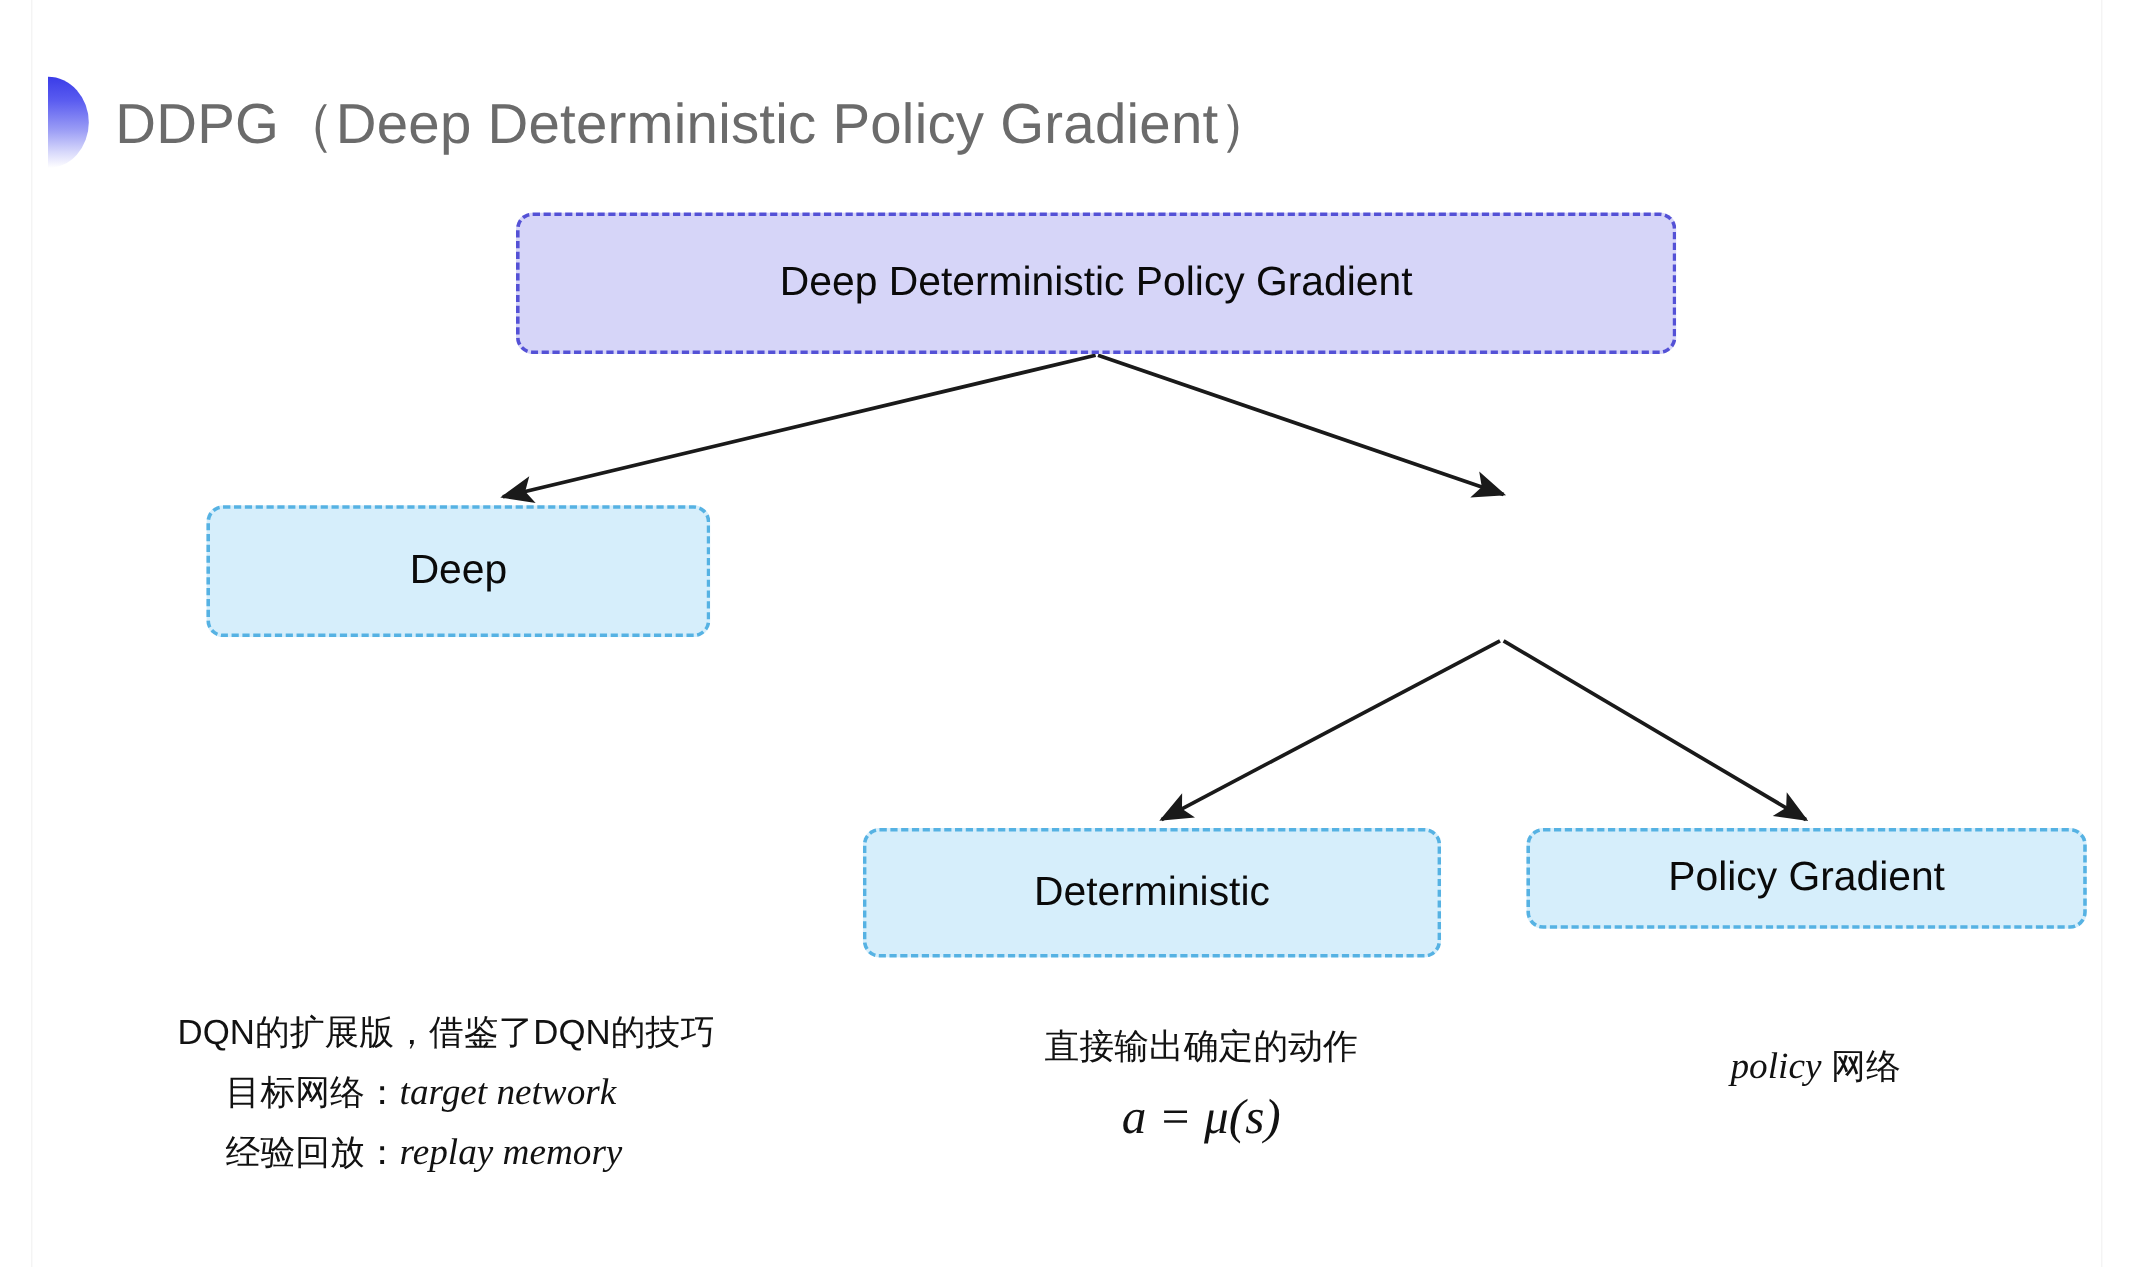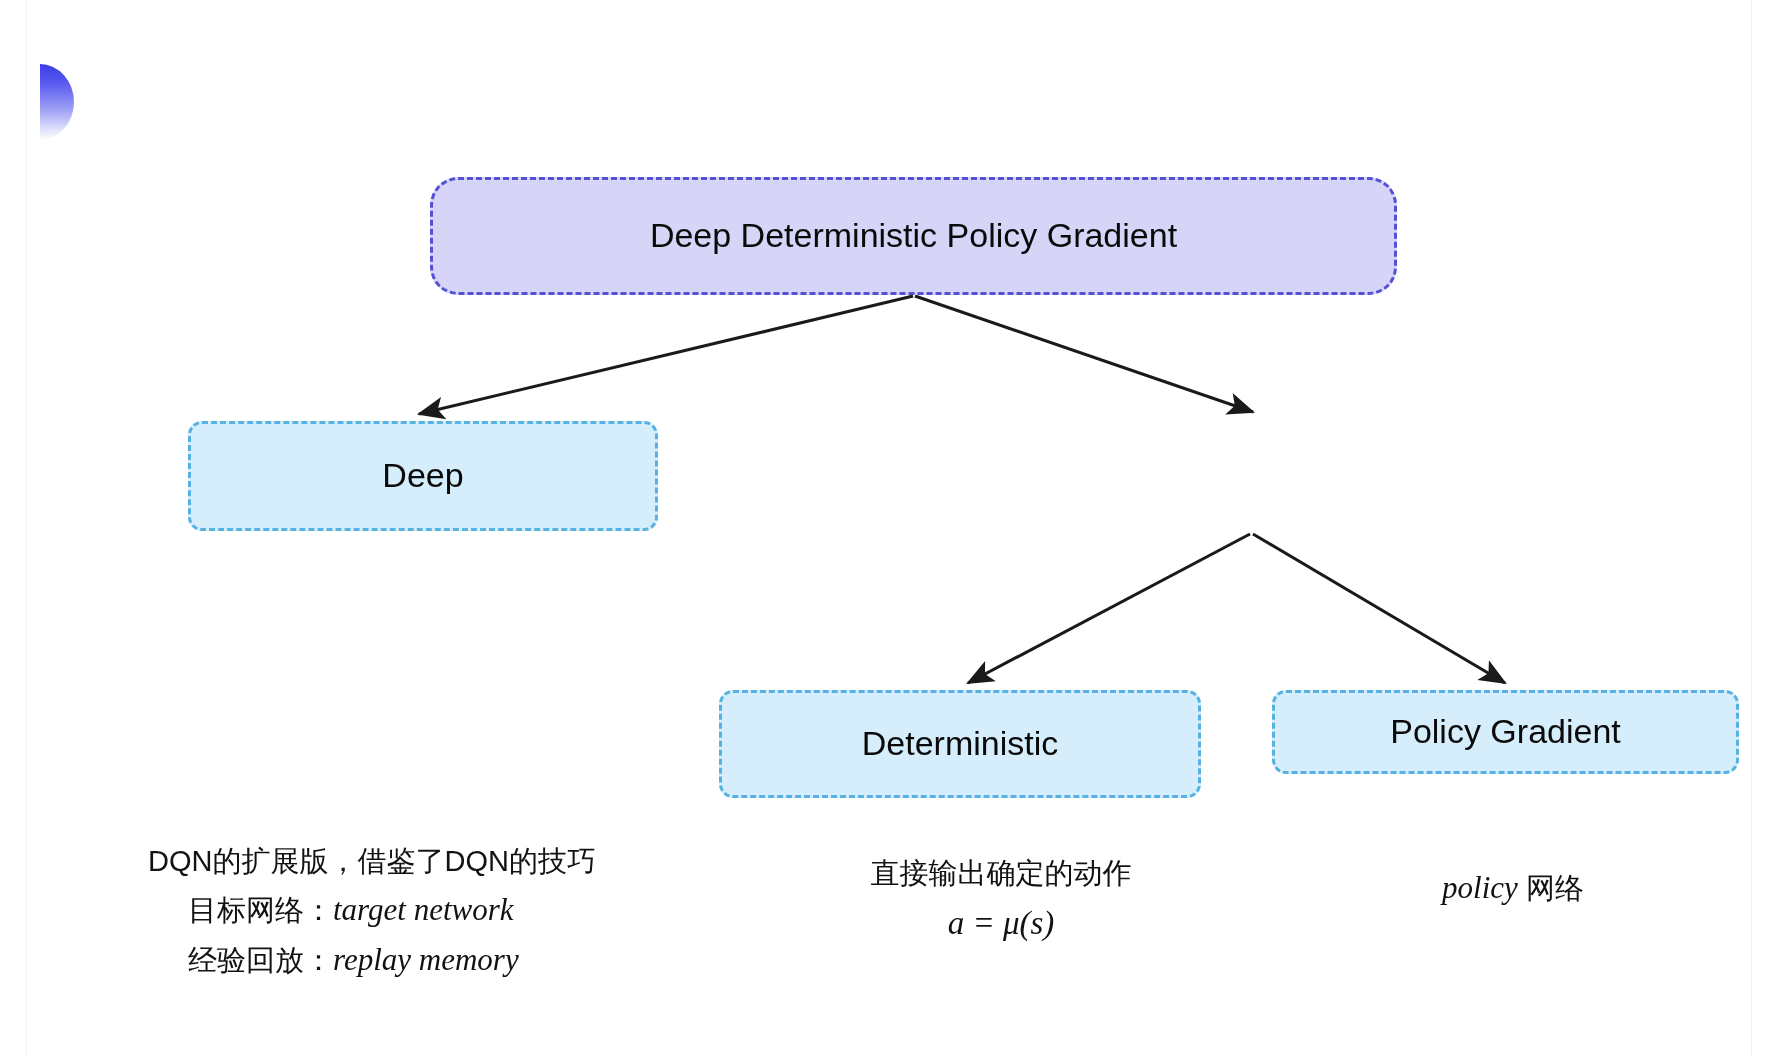--- a/index.html
+++ b/index.html
@@ -87,22 +87,22 @@
     background: #d6eefb;
     border: 3px dashed #56b2e3;
   }
   .node-label {
     font-size: 34px;
     font-weight: 400;
     color: #0a0a0a;
     white-space: nowrap;
   }
 
-  #node-root   { left: 430px; top: 177px;  width: 967px; height: 118px; border-radius: 28px; }
-  #node-deep   { left: 188px; top: 421px;  width: 470px; height: 110px; }
+  #node-root   { left: 430px; top: 177px;  width: 967px; height: 118px; }
+  #node-deep   { left: 172px; top: 421px;  width: 420px; height: 110px; }
   #node-dpg    { left: 846px; top: 419px;  width: 813px; height: 114px; }
   #node-det    { left: 719px; top: 690px;  width: 482px; height: 108px; }
   #node-pg     { left: 1272px; top: 690px; width: 467px; height: 84px; }
 
   
   #arrow-layer {
     position: absolute;
     left: 0; top: 0;
     width: 1778px;
     height: 1056px;
@@ -118,21 +118,21 @@
     white-space: nowrap;
   }
   .mathit {
     font-family: "Liberation Serif", "DejaVu Serif", serif;
     font-style: italic;
     font-size: 31px;
   }
   .formula {
     font-family: "Liberation Serif", "DejaVu Serif", serif;
     font-style: italic;
-    font-size: 33px;
+    font-size: 41px;
   }
 
   #cap-deep {
     left: 148px;
     top: 838px;
   }
   #cap-deep .line1 { text-align: right; }
   #cap-deep .line2,
   #cap-deep .line3 { text-align: left; padding-left: 40px; }
 
@@ -154,20 +154,21 @@
 
 <div id="slide">
 
   <div class="edge-band left"></div>
   <div class="edge-band right"></div>
   <div class="edge-rule" style="left:26px"></div>
   <div class="edge-rule" style="left:1751px"></div>
 
   <div id="title-row">
     <div id="title-bullet"></div>
+    <div id="title-text">DDPG（Deep Deterministic Policy Gradient）</div>
   </div>
 
   <svg id="arrow-layer" viewBox="0 0 1778 1056" xmlns="http://www.w3.org/2000/svg">
     <defs>
       <marker id="ah" markerWidth="11" markerHeight="11" refX="8.6" refY="4.0" orient="auto" markerUnits="strokeWidth">
         <path d="M0.4,0.3 L9.3,4.0 L0.4,7.7 L2.4,4.0 Z" fill="#1a1a1a"></path>
       </marker>
     </defs>
     <g stroke="#1a1a1a" stroke-width="3.1" fill="none">
       <line x1="913" y1="296" x2="419" y2="414" marker-end="url(#ah)"></line>

